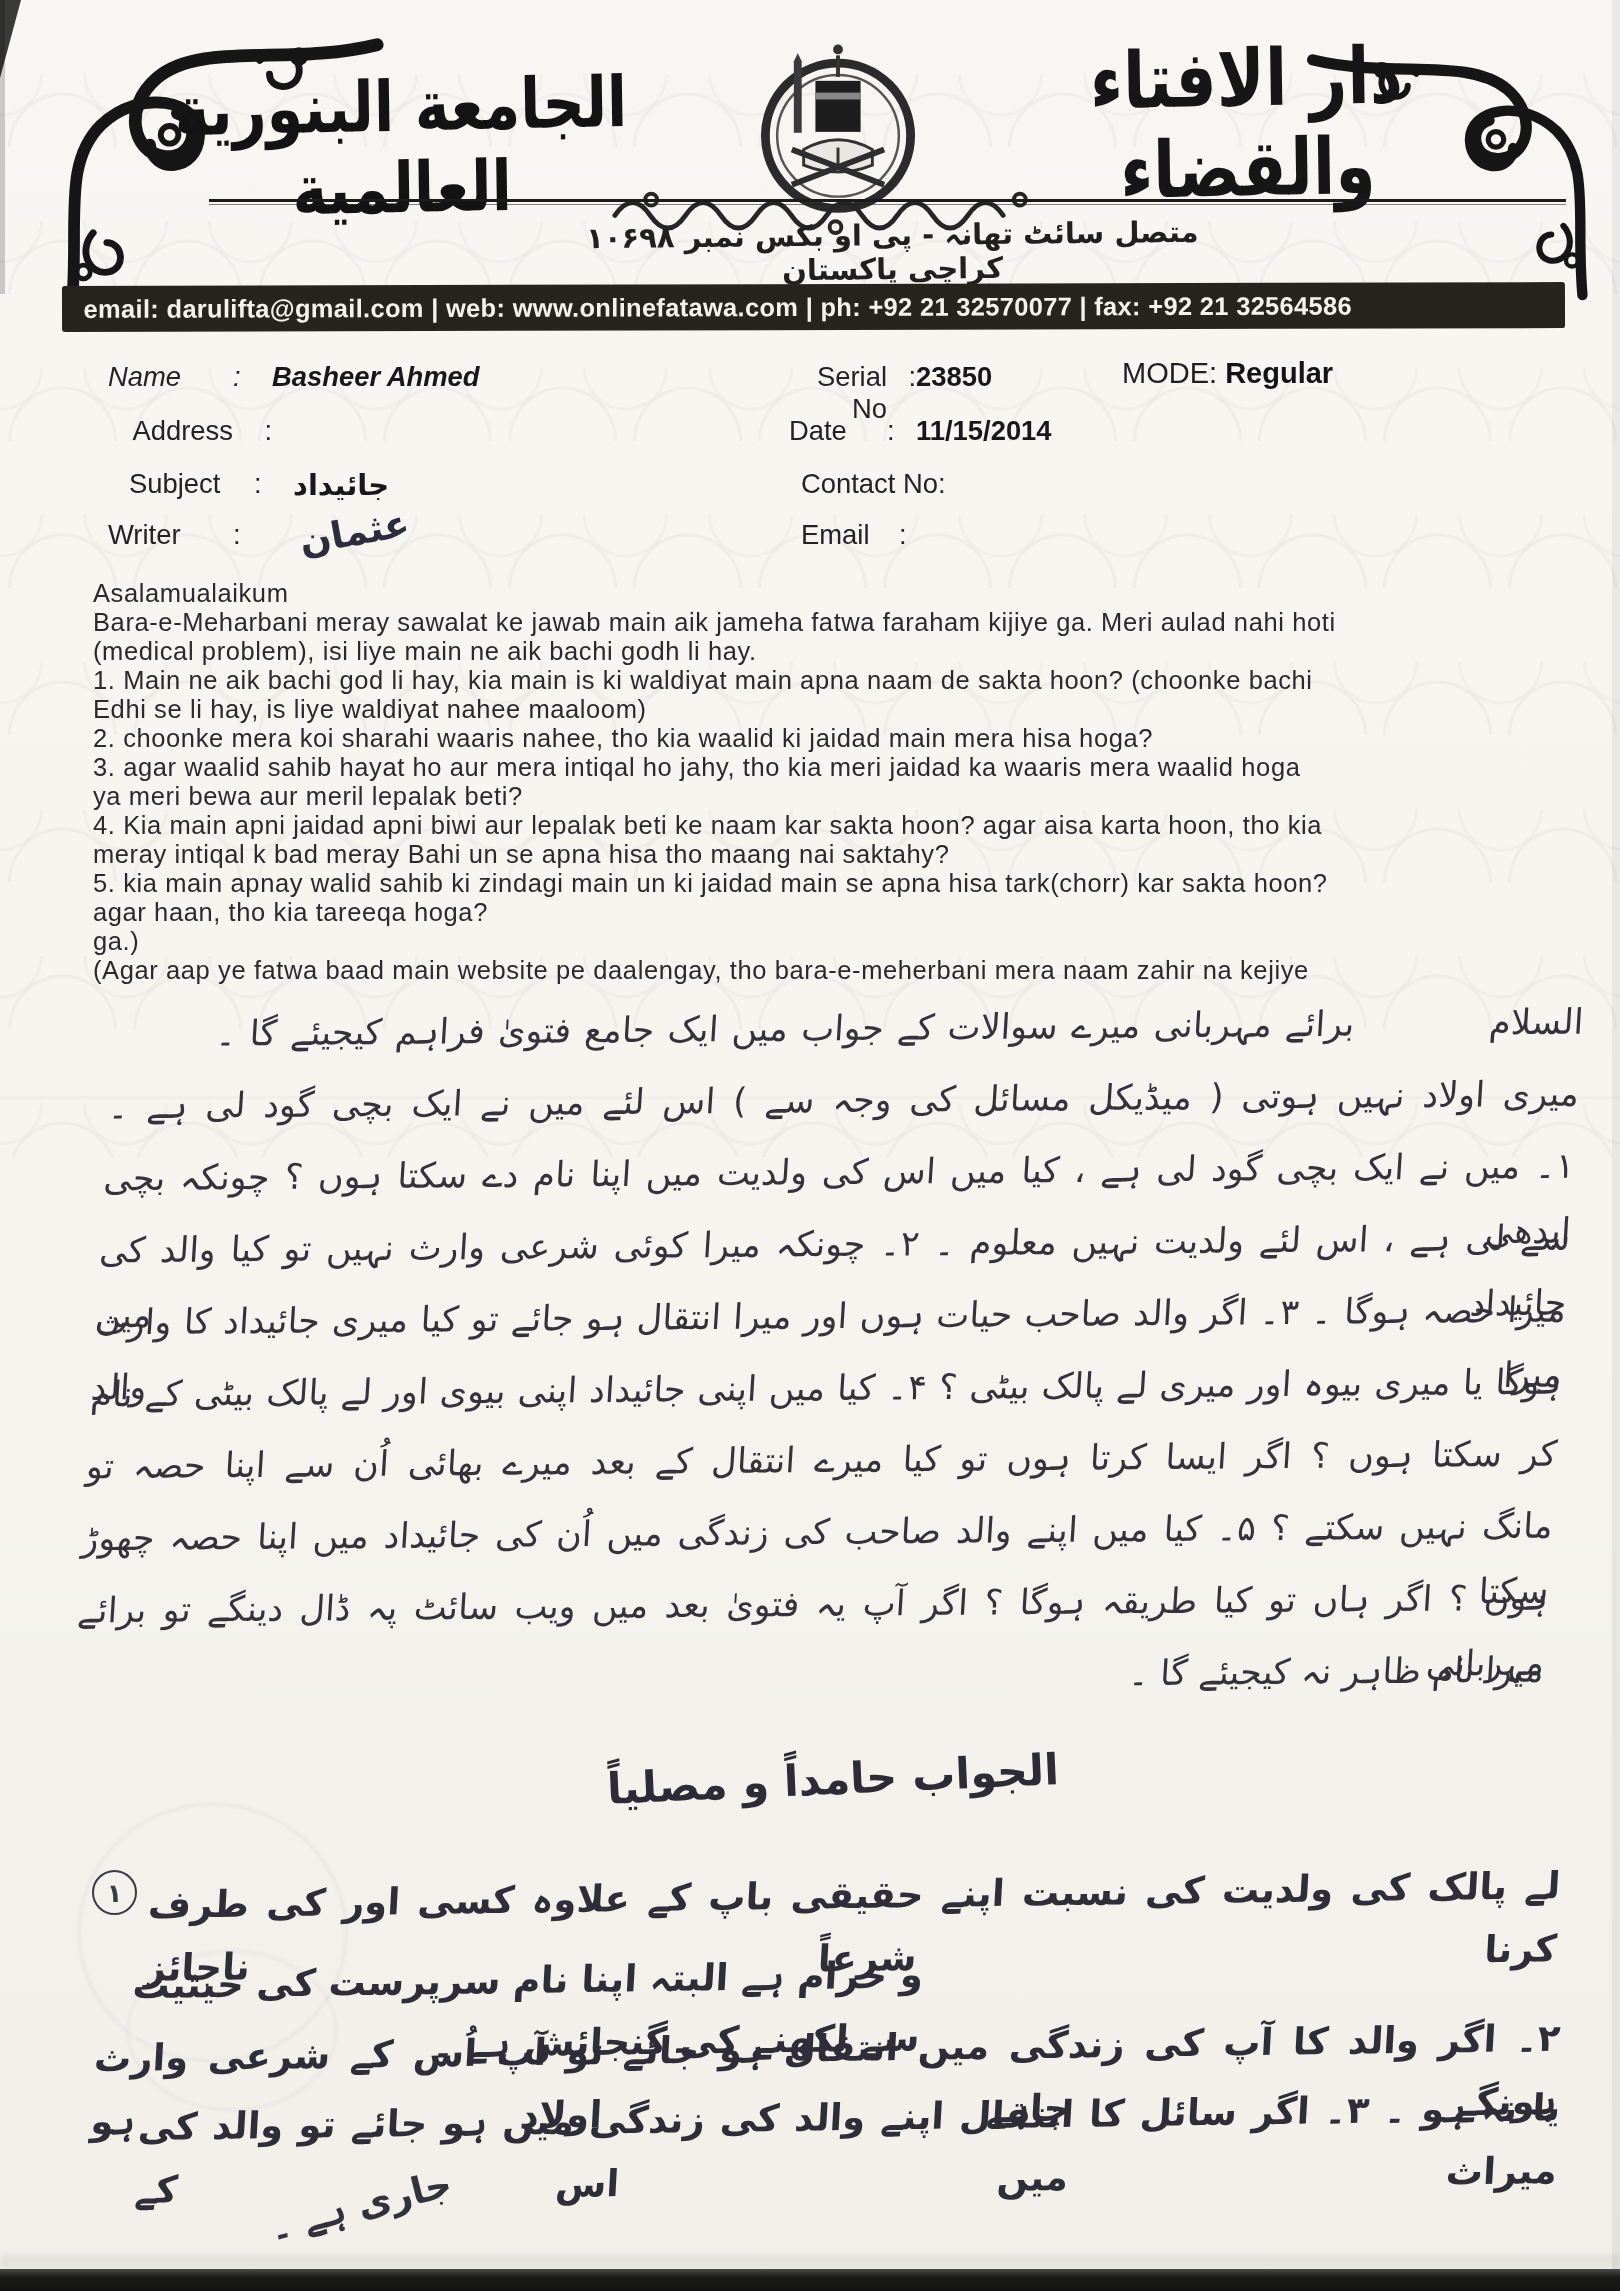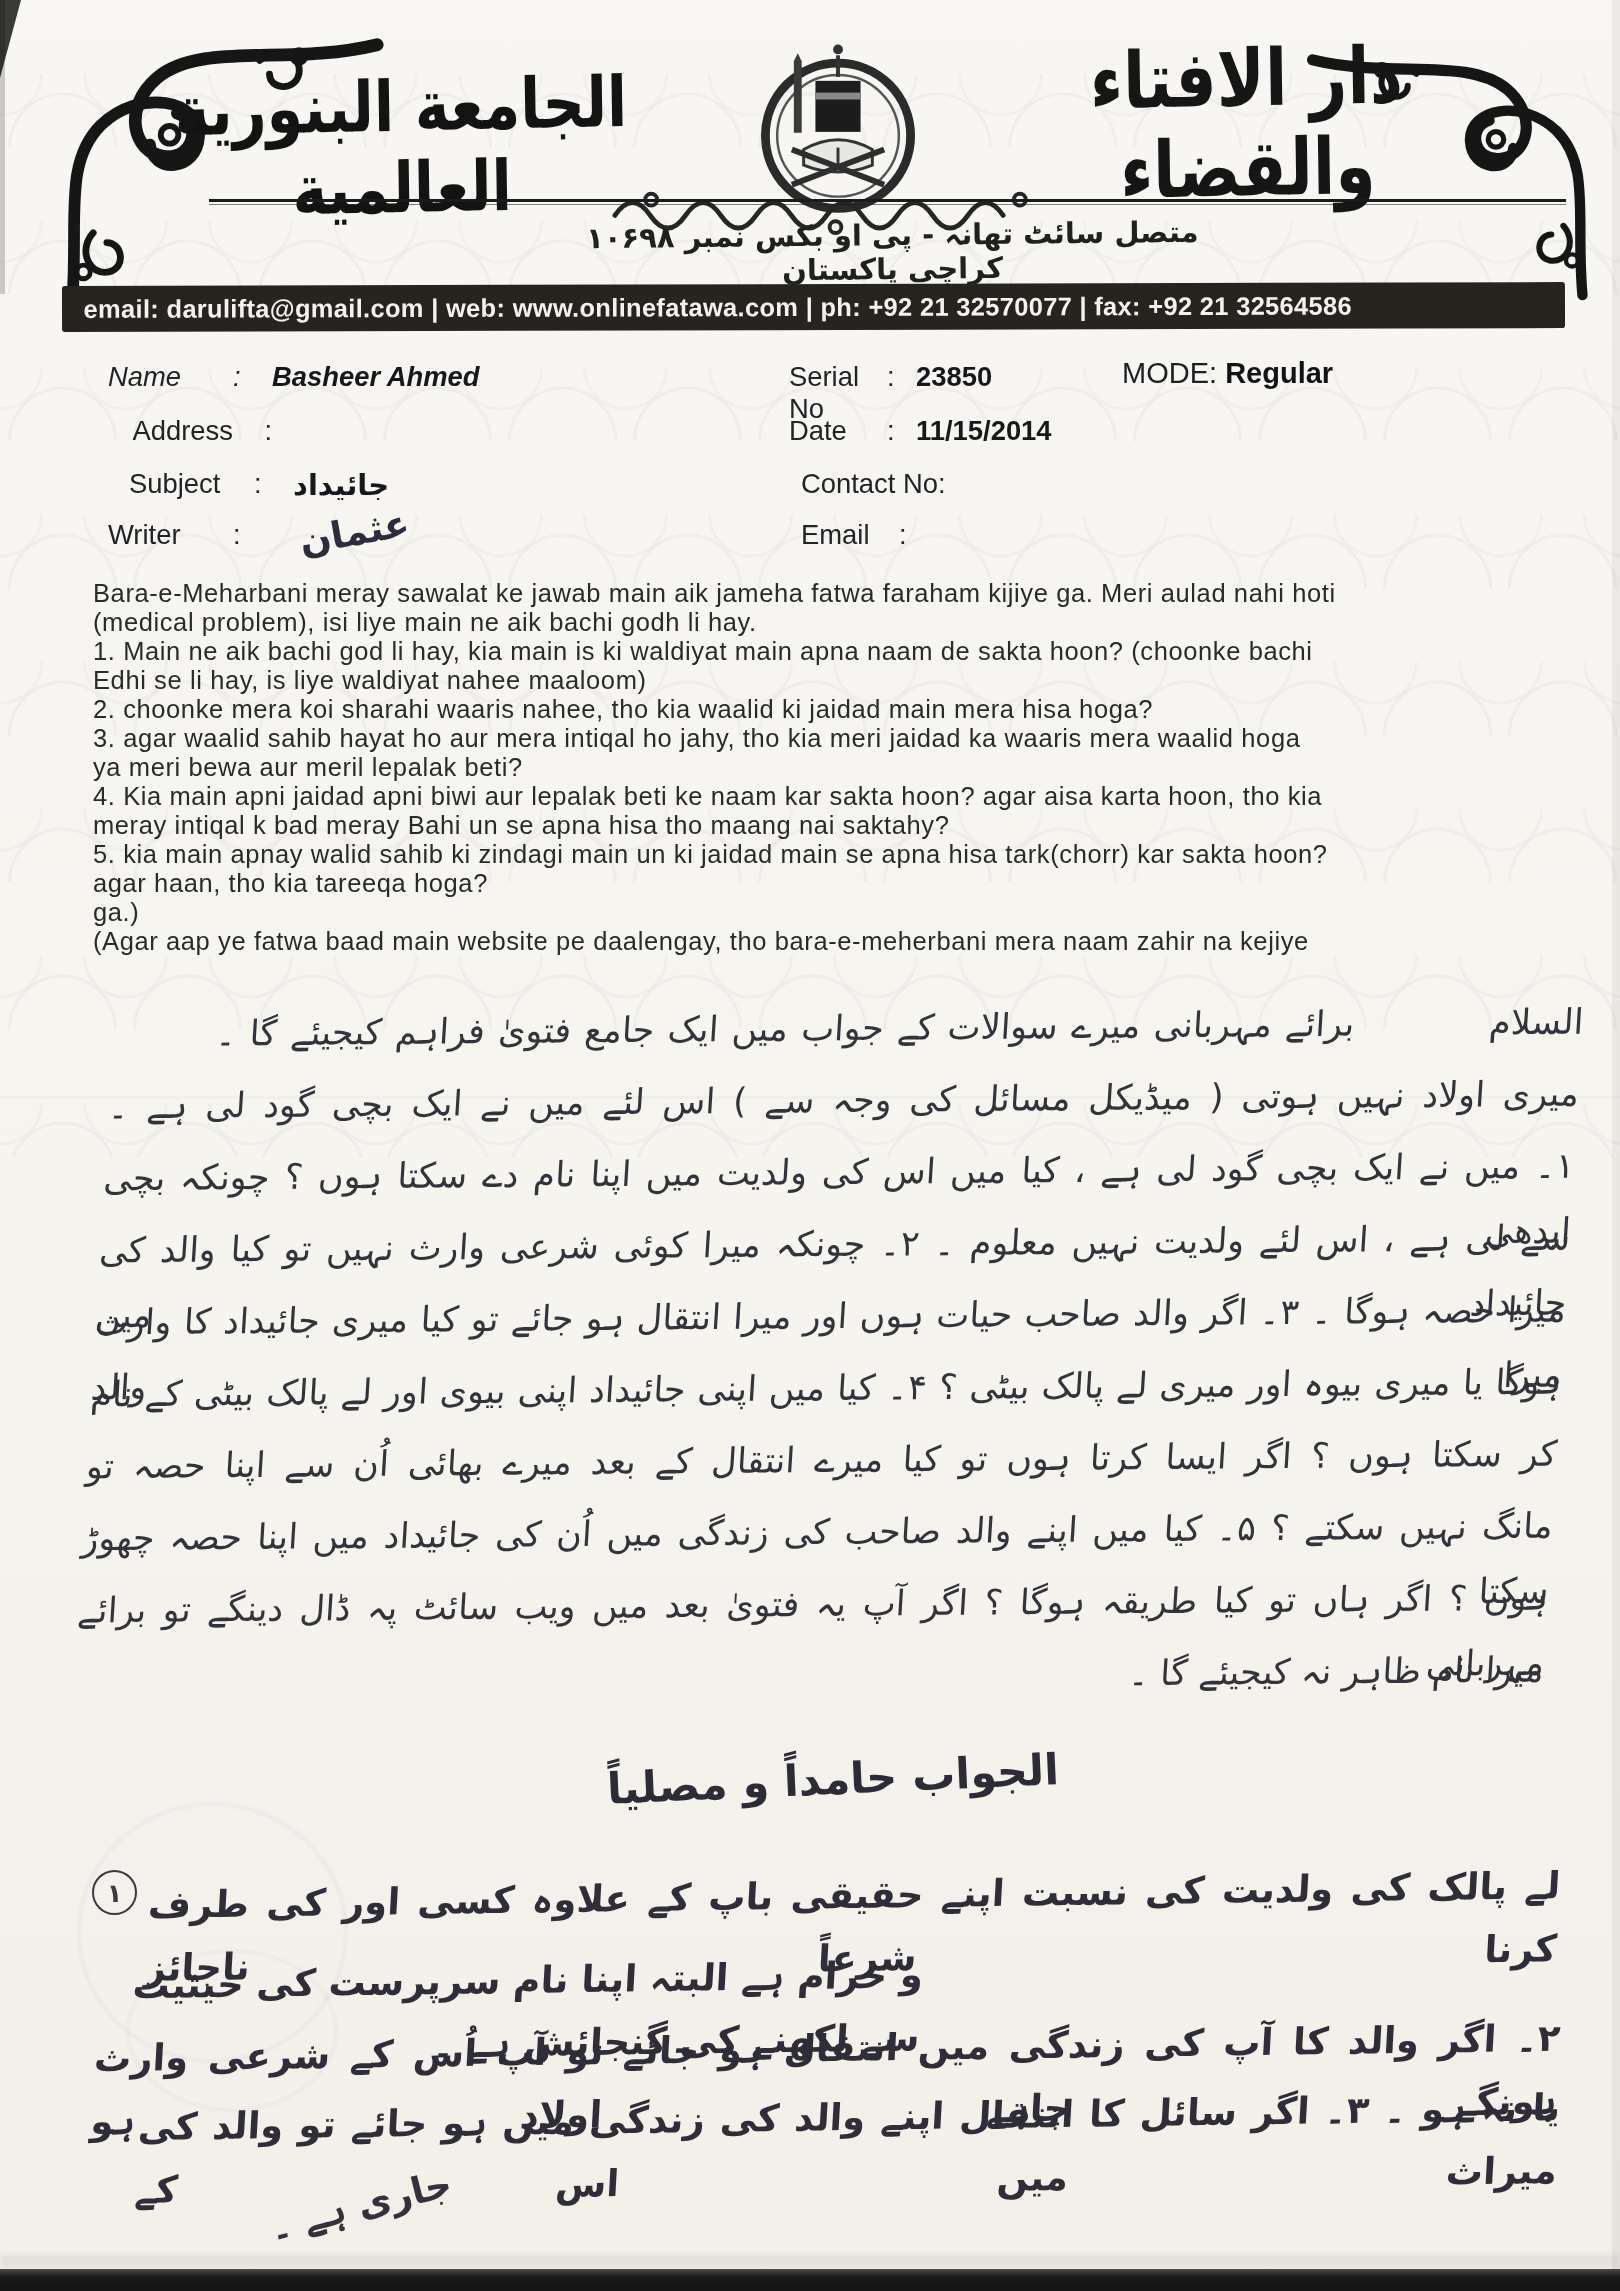--- a/index.html
+++ b/index.html
@@ -159,21 +159,21 @@
     <span class="lbl">Subject</span>
     <span class="sep">:</span>
     <span class="val val-urdu">جائیداد</span>
   </div>
   <div class="abs form-row rowL" style="left:108px;top:519px;">
     <span class="lbl">Writer</span>
     <span class="sep">:</span>
     <span class="sig">عثمان</span>
   </div>
 
-  <div class="abs form-row rowR" style="left:789px;top:361px;">
+  <div class="abs form-row rowR" style="left:789px;top:361px;text-align:right;">
     <span class="lbl">Serial No</span>
     <span class="sep">:</span>
     <span class="val">23850</span>
   </div>
   <div class="abs form-row rowR" style="left:789px;top:415px;">
     <span class="lbl">Date</span>
     <span class="sep">:</span>
     <span class="val">11/15/2014</span>
   </div>
   <div class="abs form-row rowR" style="left:789px;top:468px;">
@@ -186,20 +186,21 @@
     <span class="sep">:</span>
     <span class="val"></span>
   </div>
 
   <div class="abs mode">
     <span>MODE:</span>
     <b>Regular</b>
   </div>
 
   <div class="abs letter">
+    <div>Asalamualaikum</div>
     <div>Bara-e-Meharbani meray sawalat ke jawab main aik jameha fatwa faraham kijiye ga. Meri aulad nahi hoti</div>
     <div>(medical problem), isi liye main ne aik bachi godh li hay.</div>
     <div>1. Main ne aik bachi god li hay, kia main is ki waldiyat main apna naam de sakta hoon? (choonke bachi</div>
     <div>Edhi se li hay, is liye waldiyat nahee maaloom)</div>
     <div>2. choonke mera koi sharahi waaris nahee, tho kia waalid ki jaidad main mera hisa hoga?</div>
     <div>3. agar waalid sahib hayat ho aur mera intiqal ho jahy, tho kia meri jaidad ka waaris mera waalid hoga</div>
     <div>ya meri bewa aur meril lepalak beti?</div>
     <div>4. Kia main apni jaidad apni biwi aur lepalak beti ke naam kar sakta hoon? agar aisa karta hoon, tho kia</div>
     <div>meray intiqal k bad meray Bahi un se apna hisa tho maang nai saktahy?</div>
     <div>5. kia main apnay walid sahib ki zindagi main un ki jaidad main se apna hisa tark(chorr) kar sakta hoon?</div>

